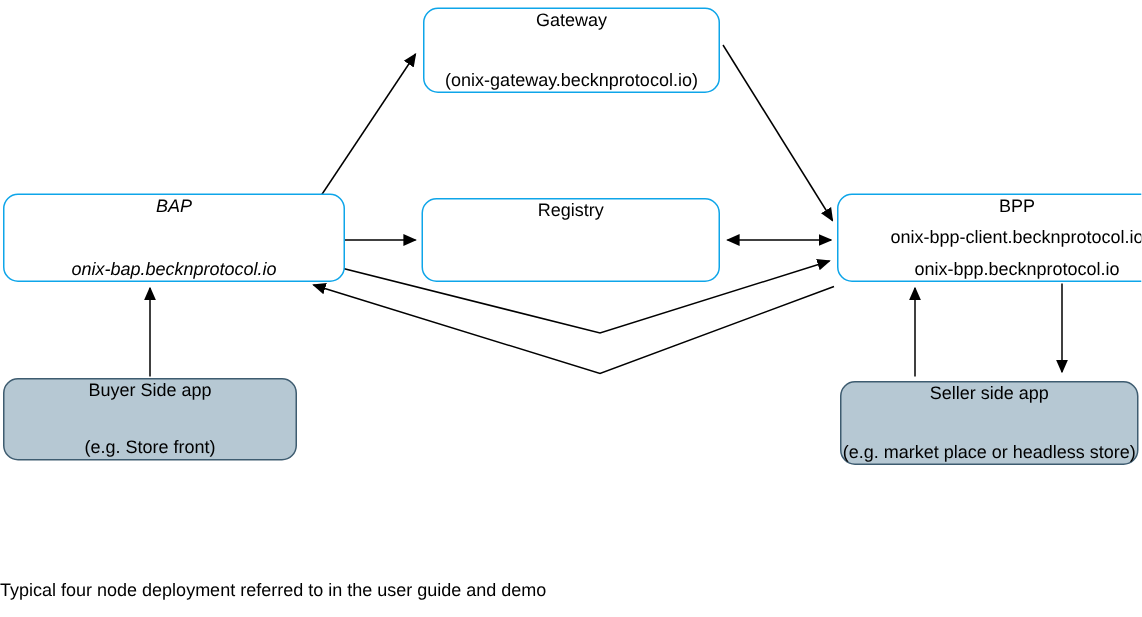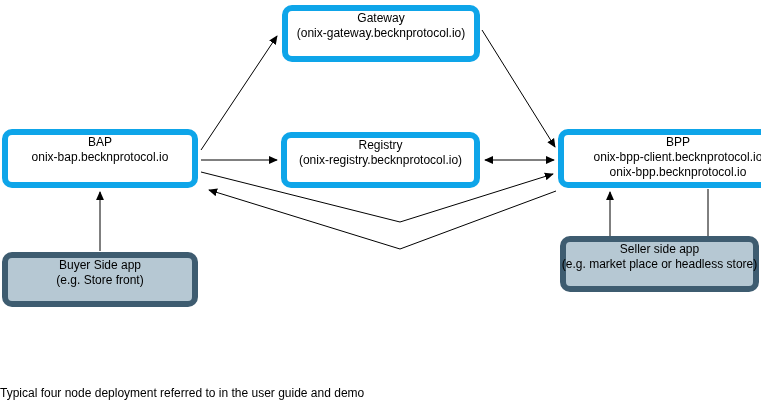--- a/index.html
+++ b/index.html
@@ -18,26 +18,26 @@
   .edges-svg {
     position: absolute;
     left: 0;
     top: 0;
     width: 761px;
     height: 411px;
   }
   .node {
     position: absolute;
     box-sizing: border-box;
-    border: 6px solid #0ea5e9;
+    border: 1px solid #0ea5e9;
     border-radius: 10px;
     background: #ffffff;
     display: flex;
     flex-direction: column;
-    justify-content: flex-start;
+    justify-content: space-between;
     align-items: center;
     text-align: center;
     font-size: 12px;
     line-height: 15px;
     color: #000000;
   }
   .node .line {
     white-space: nowrap;
   }
   .node.app {
@@ -48,25 +48,25 @@
     position: absolute;
     left: 0;
     top: 386px;
     width: 100%;
     font-size: 12px;
     color: #000000;
   }
 
   
   #gateway  { left: 282px; top: 5px;   width: 198px; height: 57px; }
-  #bap      { left: 2px;   top: 129px; width: 196px; height: 59px; }
+  #bap      { left: 2px;   top: 129px; width: 228px; height: 59px; font-style: italic; }
   #registry { left: 281px; top: 132px; width: 199px; height: 56px; }
   #bpp      { left: 558px; top: 129px; width: 240px; height: 59px; }
   #buyer    { left: 2px;   top: 252px; width: 196px; height: 55px; }
-  #seller   { left: 560px; top: 236px; width: 199px; height: 56px; }
+  #seller   { left: 560px; top: 254px; width: 199px; height: 56px; }
 </style>
 </head>
 <body>
 
 <div class="canvas">
 
   <svg class="edges-svg" viewBox="0 0 761 411" xmlns="http://www.w3.org/2000/svg">
     <defs>
       <marker id="arrow" viewBox="0 0 10 10" refX="9" refY="5" markerWidth="9" markerHeight="9" orient="auto-start-reverse">
         <path d="M0,0.6 L10,5 L0,9.4 z" fill="#000000"></path>
@@ -88,21 +88,20 @@
     <div class="line">(onix-gateway.becknprotocol.io)</div>
   </div>
 
   <div class="node" id="bap">
     <div class="line">BAP</div>
     <div class="line">onix-bap.becknprotocol.io</div>
   </div>
 
   <div class="node" id="registry">
     <div class="line">Registry</div>
-    <div class="line">(onix-registry.becknprotocol.io)</div>
   </div>
 
   <div class="node" id="bpp">
     <div class="line">BPP</div>
     <div class="line">onix-bpp-client.becknprotocol.io</div>
     <div class="line">onix-bpp.becknprotocol.io</div>
   </div>
 
   <div class="node app" id="buyer">
     <div class="line">Buyer Side app</div>

